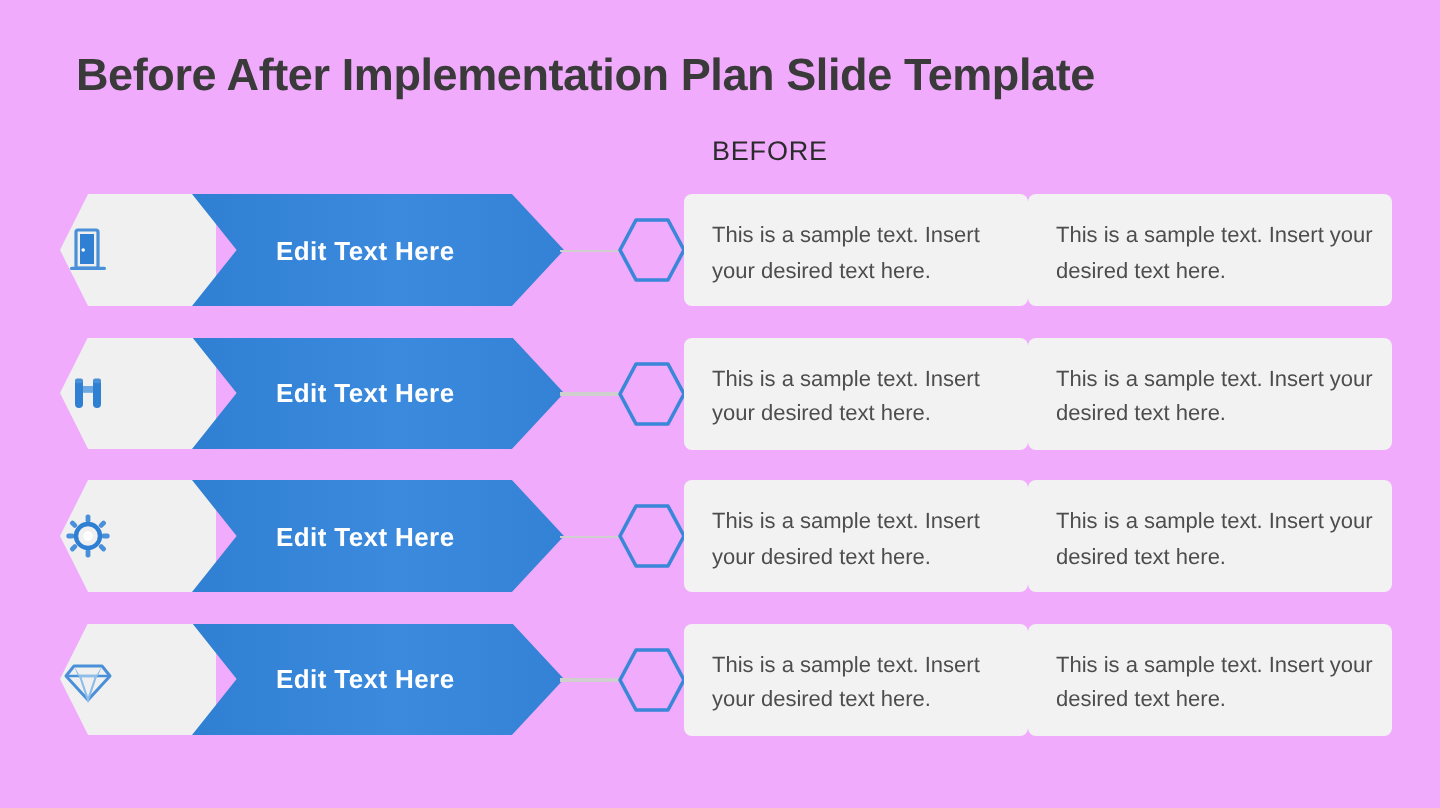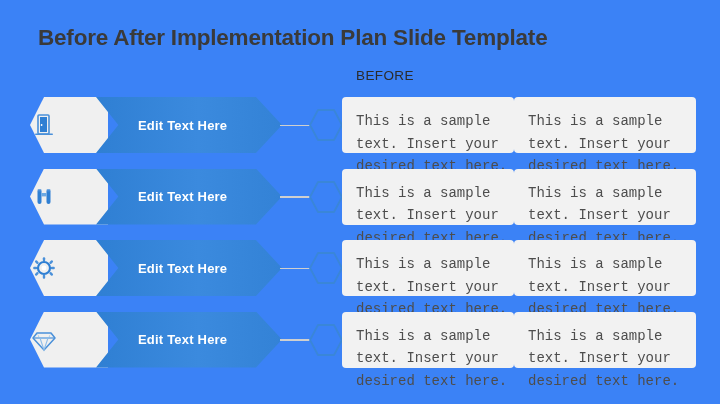--- a/index.html
+++ b/index.html
@@ -3,21 +3,21 @@
 <meta charset="utf-8">
 <style>
   html,body{margin:0;padding:0;}
   body{
     width:720px;height:404px;
     background:#ffffff;
     font-family:"Liberation Sans", sans-serif;
     overflow:hidden;
     position:relative;
   }
-  .slide{position:absolute;inset:0;background:#3b82f6;}
+  .slide{position:absolute;inset:0;background:#f0abfc;}
 
   
   .title{
     position:absolute;
     left:38px; top:25px;
     font-size:22.5px;
     font-weight:700;
     color:#3a3a3a;
     letter-spacing:-0.2px;
     white-space:nowrap;
@@ -96,24 +96,23 @@
     position:absolute;
     top:0; height:56px;
     background:#f2f2f2;
     border-radius:4px;
   }
   .card.before{left:342px; width:172px;}
   .card.after{left:514px; width:182px;}
   .card-text{
     position:absolute;
     left:14px; top:13px; right:0;
-    font-size:14px;
+    font-size:11px;
     line-height:1.62;
     color:#4d4d4d;
-    font-family:Liberation Mono, monospace;
   }
 </style>
 </head>
 <body>
 
 <div class="slide">
 
   <div class="title">Before After Implementation Plan Slide Template</div>
 
   <div class="col-head before">BEFORE</div>

